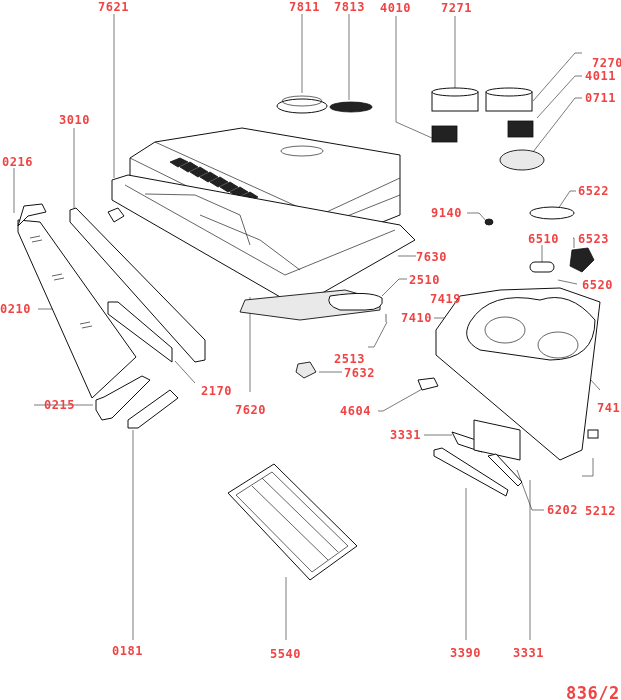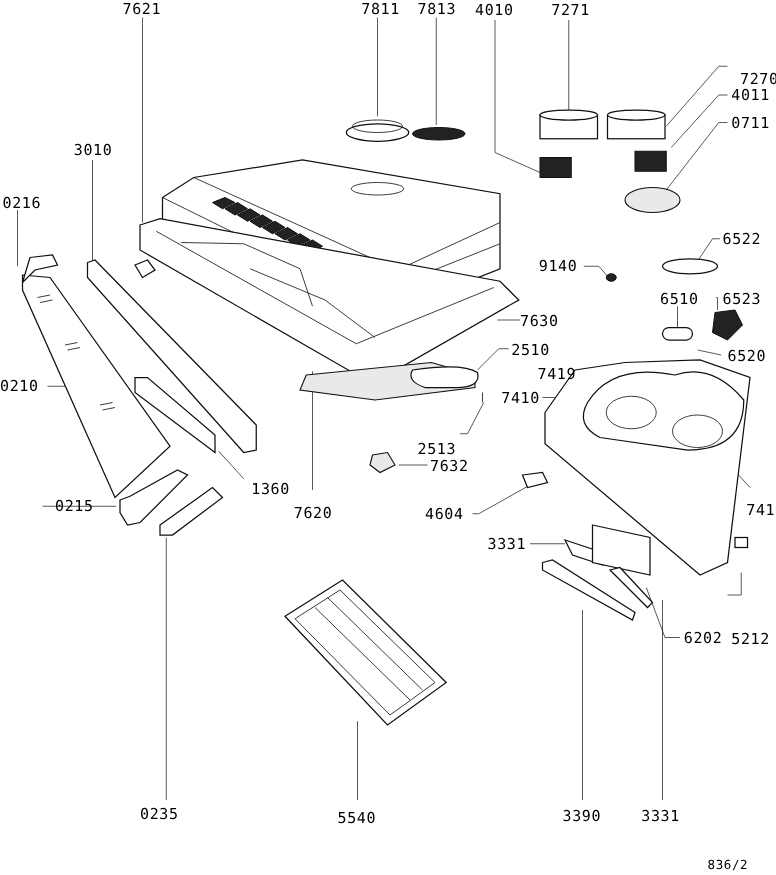--- a/index.html
+++ b/index.html
@@ -1,18 +1,18 @@
 <!DOCTYPE html>
 <html><head>
 <meta charset="utf-8">
 <style>
   html,body{margin:0;padding:0;background:#ffffff;}
   body{width:621px;height:700px;position:relative;overflow:hidden;font-family:"DejaVu Sans Mono","Liberation Mono",monospace;}
   #canvas{position:absolute;left:0;top:0;width:621px;height:700px;}
-  .lbl{position:absolute;font-size:12px;color:#000000;letter-spacing:0.5px;white-space:nowrap;line-height:14px;}
+  .lbl{position:absolute;font-size:12px;color:#ef4444;letter-spacing:0.5px;white-space:nowrap;line-height:14px;font-weight:bold;}
   svg .part{fill:#ffffff;stroke:#111;stroke-width:1;}
   svg .thin{fill:none;stroke:#222;stroke-width:0.7;}
   svg .lead{fill:none;stroke:#222;stroke-width:0.6;}
   svg .dark{fill:#222;stroke:#111;stroke-width:0.8;}
   svg .grey{fill:#e9e9e9;stroke:#111;stroke-width:0.9;}
 </style>
 </head>
 <body>
 
 <div id="canvas">
@@ -168,26 +168,26 @@
 <span class="lbl" style="left:528px;top:232px;">6510</span>
 <span class="lbl" style="left:578px;top:232px;">6523</span>
 <span class="lbl" style="left:416px;top:250px;">7630</span>
 <span class="lbl" style="left:582px;top:278px;">6520</span>
 <span class="lbl" style="left:409px;top:273px;">2510</span>
 <span class="lbl" style="left:0px;top:302px;">0210</span>
 <span class="lbl" style="left:430px;top:292px;">7419</span>
 <span class="lbl" style="left:401px;top:311px;">7410</span>
 <span class="lbl" style="left:334px;top:352px;">2513</span>
 <span class="lbl" style="left:344px;top:366px;">7632</span>
-<span class="lbl" style="left:201px;top:384px;">1360</span>
+<span class="lbl" style="left:201px;top:384px;">2170</span>
 <span class="lbl" style="left:235px;top:403px;">7620</span>
 <span class="lbl" style="left:340px;top:404px;">4604</span>
 <span class="lbl" style="left:564px;top:401px;margin-left:33px;">7418</span>
 <span class="lbl" style="left:0px;top:398px;padding-left:44px;">0215</span>
 <span class="lbl" style="left:390px;top:428px;">3331</span>
 <span class="lbl" style="left:585px;top:492px;margin-top:12px;">5212</span>
 <span class="lbl" style="left:547px;top:503px;">6202</span>
-<span class="lbl" style="left:112px;top:644px;">0235</span>
+<span class="lbl" style="left:112px;top:644px;">0181</span>
 <span class="lbl" style="left:270px;top:647px;">5540</span>
 <span class="lbl" style="left:450px;top:646px;text-align:right;">3390</span>
 <span class="lbl" style="left:513px;top:646px;">3331</span>
-<span class="lbl" style="left:566px;top:686px;font-size:10px;">836/2</span>
+<span class="lbl" style="left:566px;top:686px;font-size:17px;">836/2</span>
 </div>
 
 </body></html>

